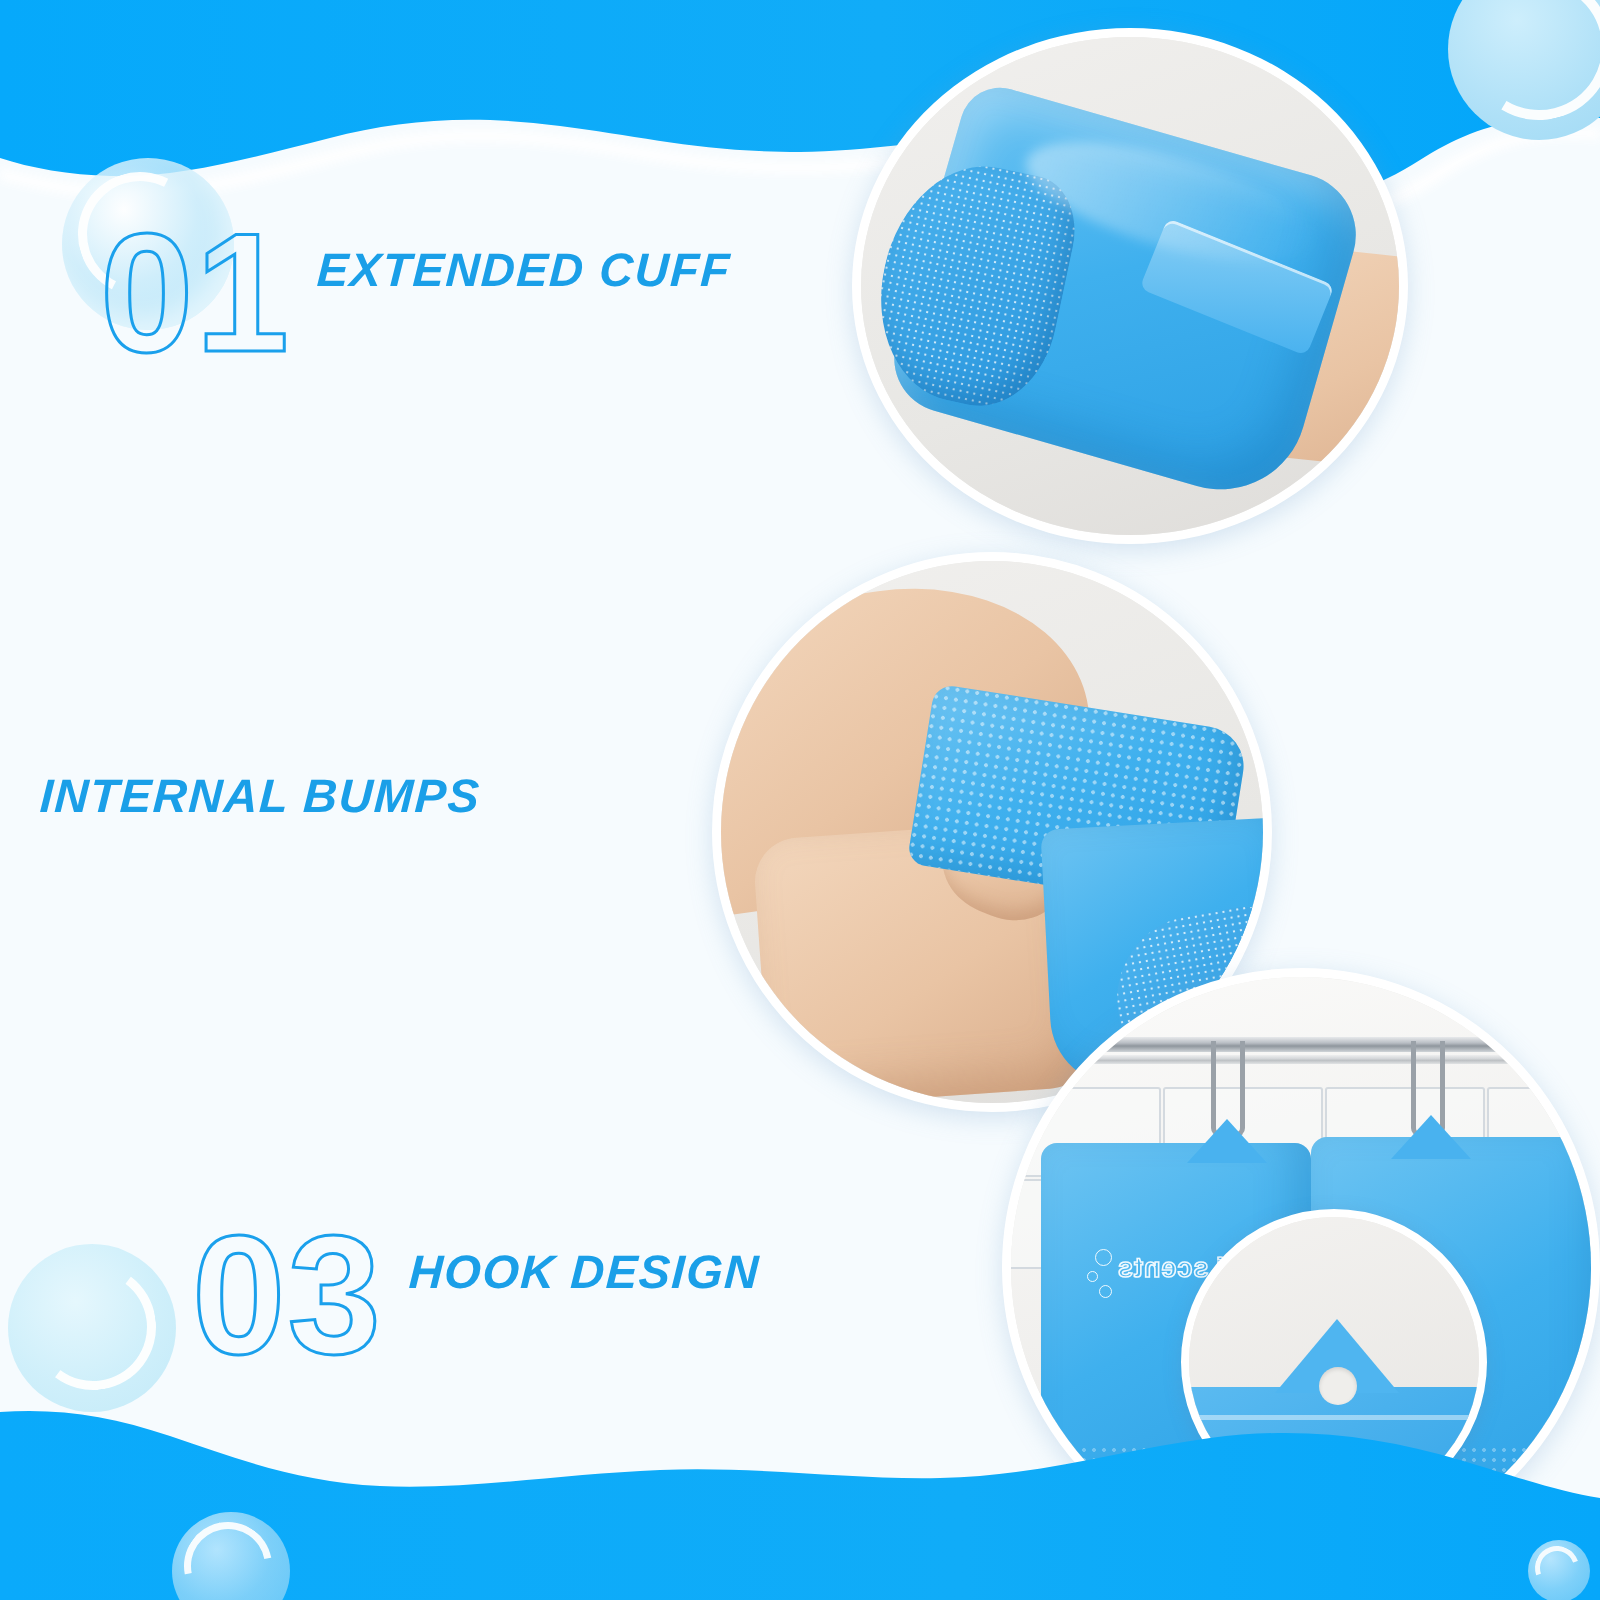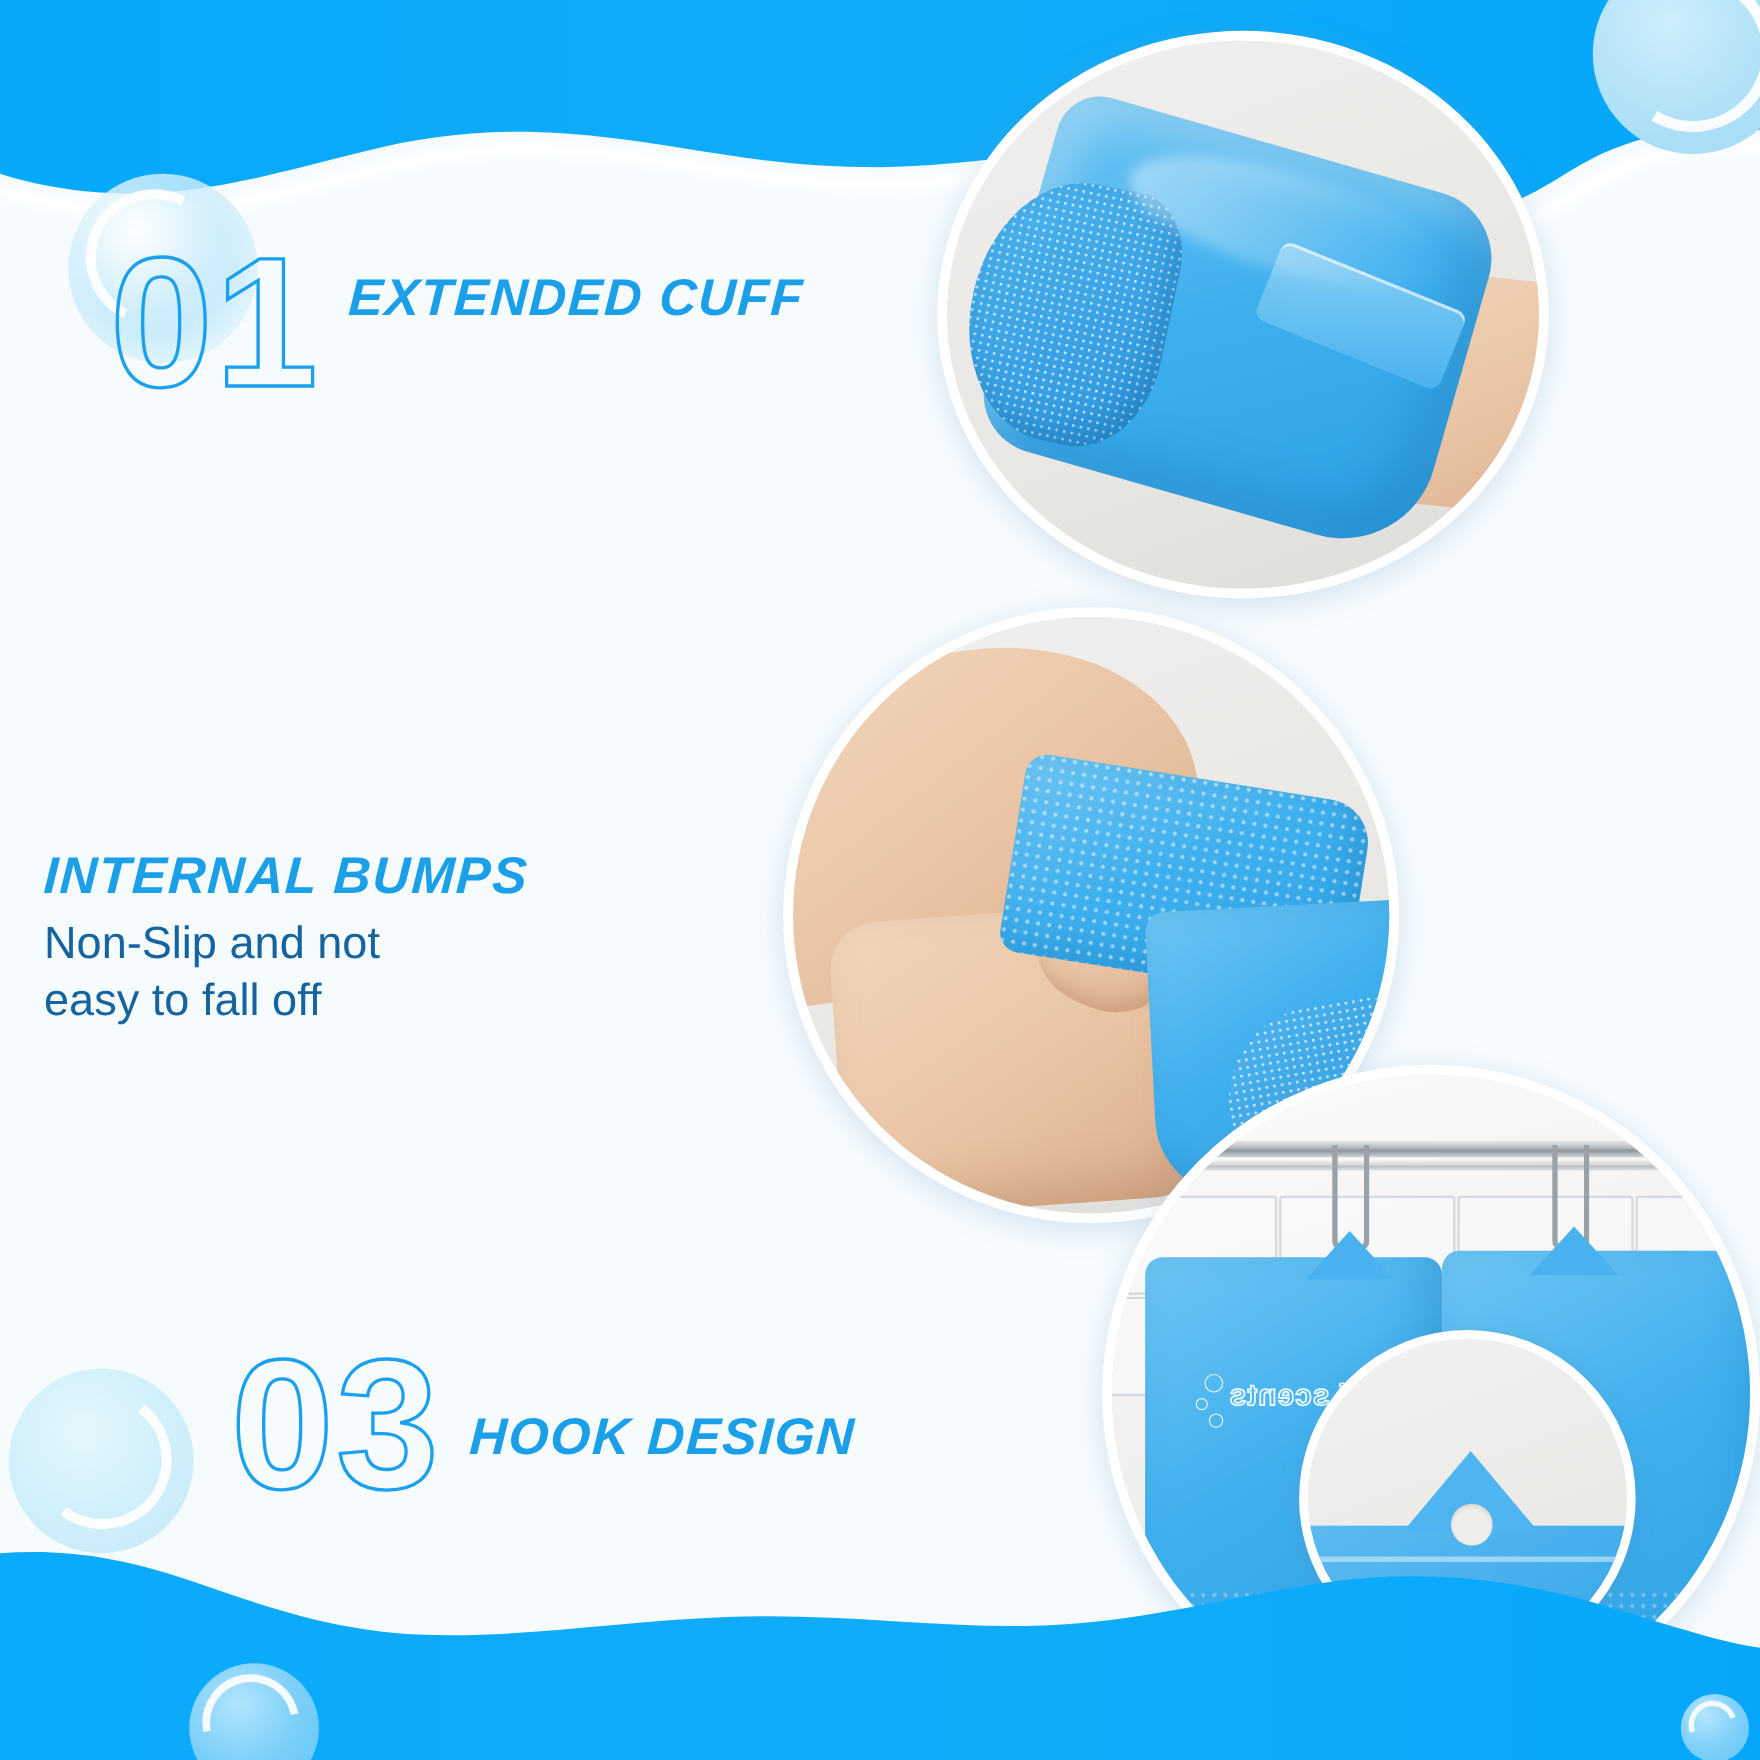--- a/index.html
+++ b/index.html
@@ -326,33 +326,31 @@
   <div class="feature" style="left:100px; top:214px;">
     <div class="num">01</div>
     <div class="ftext">
       <div class="fhead">EXTENDED CUFF</div>
     </div>
   </div>
 
   <div class="feature" style="left:40px; top:740px;">
     <div class="ftext">
       <div class="fhead">INTERNAL BUMPS</div>
-      <div class="fbody">Non-Slip and not
-easy to fall off</div>
     </div>
   </div>
 
   <div class="bubble" style="left:8px; top:1244px; width:168px; height:168px;
               background:radial-gradient(circle at 40% 34%, rgba(228,247,253,0.95) 0%, rgba(203,238,250,0.9) 55%, rgba(186,231,247,0.85) 100%);">
     <div class="hl" style="left:22px; top:20px; width:126px; height:126px;
                 border-width:9px; border-color:transparent #fff #fff transparent;
                 transform:rotate(-8deg); opacity:0.95;"></div>
   </div>
 
-  <div class="feature" style="left:210px; top:1216px;align-items:center;">
+  <div class="feature" style="left:192px; top:1216px;">
     <div class="num">03</div>
     <div class="ftext">
       <div class="fhead">HOOK DESIGN</div>
     </div>
   </div>
 
   <svg class="wave-svg wave-bottom" viewBox="0 0 1600 280" preserveAspectRatio="none">
     <defs>
       <linearGradient id="gBot" x1="0" y1="0" x2="1" y2="0">
         <stop offset="0%" stop-color="#0aaafb"></stop>

